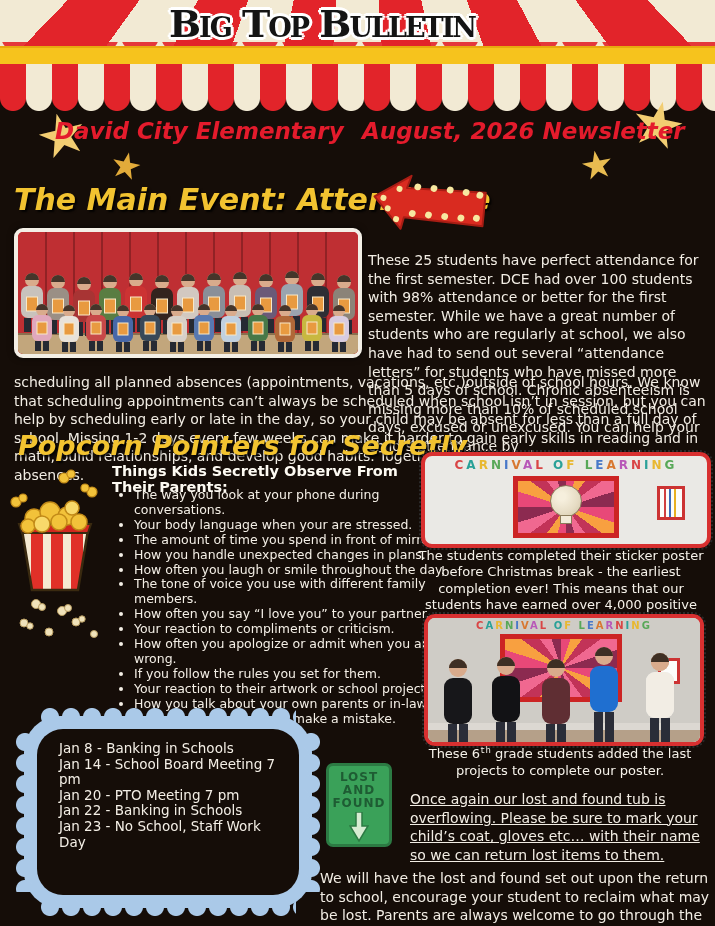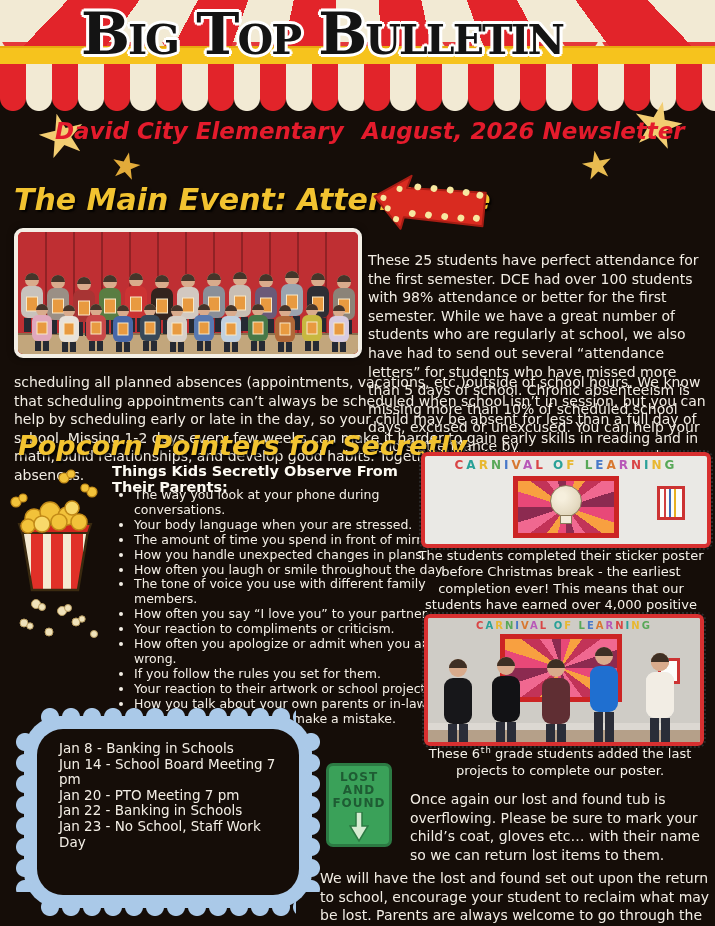--- a/index.html
+++ b/index.html
@@ -17,21 +17,21 @@
     background-size:40px 14px;background-repeat:repeat-x;opacity:.9;}
   .tent-fringe{position:absolute;top:64px;left:0;right:0;height:34px;
     background:repeating-linear-gradient(90deg,#e2242a 0 26px,#f2ead4 26px 52px);}
   .tent-scallops{position:absolute;top:98px;left:0;right:0;height:26px;background-repeat:repeat-x;
     background-image:
       radial-gradient(circle 13px at 13px 0,#e2242a 12.5px,transparent 13.5px),
       radial-gradient(circle 13px at 13px 0,#f2ead4 12.5px,transparent 13.5px);
     background-size:52px 26px,52px 26px;background-position:0 0,26px 0;}
   .masthead{position:absolute;top:4px;left:0;width:644px;text-align:center;z-index:5;
     font-family:"DejaVu Serif",serif;font-weight:bold;font-variant:small-caps;
-    font-size:58px;line-height:1.05;color:#141414;letter-spacing:-2px;
+    font-size:38px;line-height:1.05;color:#141414;letter-spacing:-2px;
     text-shadow:-3px 0 0 #fff,3px 0 0 #fff,0 -3px 0 #fff,0 3px 0 #fff,
       -2px -2px 0 #fff,2px -2px 0 #fff,-2px 2px 0 #fff,2px 2px 0 #fff;}
 
   .star{position:absolute;line-height:1;z-index:4;}
 
   .school-name{position:absolute;top:118px;left:55px;font-size:23px;font-weight:bold;
     font-style:italic;color:#e41b2c;z-index:5;}
   .issue-label{position:absolute;top:118px;left:362px;font-size:23px;font-weight:bold;
     font-style:italic;color:#e41b2c;z-index:5;}
 
@@ -54,21 +54,21 @@
   
   .popcorn-art{position:absolute;top:466px;left:4px;width:102px;height:176px;}
   #observe-heading{position:absolute;top:463px;left:112px;width:330px;
     font-size:14.5px;font-weight:bold;color:#fdfaf2;}
   #observe-list{position:absolute;top:488px;left:118px;width:318px;margin:0;
     padding-left:16px;font-size:12.5px;line-height:14.9px;color:#f4efe6;}
   #observe-list li{margin:0;padding:0;}
 
   
   .poster-card{position:absolute;background:#eae9e5;border:4px solid #d83030;
-    border-radius:6px;outline:2px dotted #2a2a2a;outline-offset:0px;overflow:hidden;}
+    border-radius:11px;outline:2px dotted #2a2a2a;outline-offset:0px;overflow:hidden;}
   #card1{top:452px;left:421px;width:282px;height:88px;}
   #card2{top:614px;left:424px;width:272px;height:124px;}
   .banner{position:absolute;top:2px;left:0;right:0;text-align:center;font-weight:bold;
     letter-spacing:3px;font-size:12px;}
   #card2 .banner{font-size:10px;letter-spacing:2px;}
   .burst{position:absolute;border:5px solid #cc2424;
     background:repeating-conic-gradient(from 0deg at 50% 50%,
       #e84878 0 18deg,#f8a040 18deg 36deg,#c23358 36deg 54deg,#f06890 54deg 72deg,#8c2a50 72deg 90deg);}
   #card1 .burst{left:88px;top:20px;width:96px;height:52px;}
   #card2 .burst{left:72px;top:16px;width:112px;height:58px;}
@@ -107,21 +107,21 @@
     padding:12px 10px 0 22px;box-sizing:border-box;}
   .events-title{font-size:27px;font-weight:bold;color:#4a80e8;text-align:center;
     margin:0 12px 8px 0;text-shadow:1px 2px 2px rgba(0,0,0,.9);}
   .event-row{font-size:13.5px;line-height:15.6px;color:#f4efe6;}
 
   
   .lf-sign{position:absolute;top:763px;left:326px;width:66px;height:84px;background:#3aa159;
     border:3px solid #2c7a43;border-radius:7px;text-align:center;box-sizing:border-box;padding-top:5px;}
   .lf-sign .ln{font-size:12px;line-height:13px;font-weight:bold;color:#1e5c33;letter-spacing:1px;}
   .lf-arrow{margin-top:2px;}
-  #lf-para1{position:absolute;top:776px;left:410px;width:302px;}
+  #lf-para1{position:absolute;top:776px;left:410px;width:302px;text-decoration:underline;}
   #lf-para2{position:absolute;top:855px;left:320px;width:392px;}
 </style>
 </head>
 <body>
 
 <div class="page">
 
   <div class="tent">
     <div class="tent-rays"></div>
     <div class="tent-bumps"></div>
@@ -338,21 +338,21 @@
   </div>
 
   <div class="events-frame">
     <div class="sc sc-top"></div>
     <div class="sc sc-bottom"></div>
     <div class="sc sc-left"></div>
     <div class="sc sc-right"></div>
     <div class="events-inner">
       <div class="events-list">
           <div class="event-row">Jan 8 - Banking in Schools</div>
-          <div class="event-row">Jun 14 - School Board Meeting 7 pm</div>
+          <div class="event-row">Jan 14 - School Board Meeting 7 pm</div>
           <div class="event-row">Jan 20 - PTO Meeting 7 pm</div>
           <div class="event-row">Jan 22 - Banking in Schools</div>
           <div class="event-row">Jan 23 - No School, Staff Work Day</div>
         </div>
     </div>
   </div>
 
   <div class="lf-sign">
     <div class="ln">LOST</div>
     <div class="ln">AND</div>

